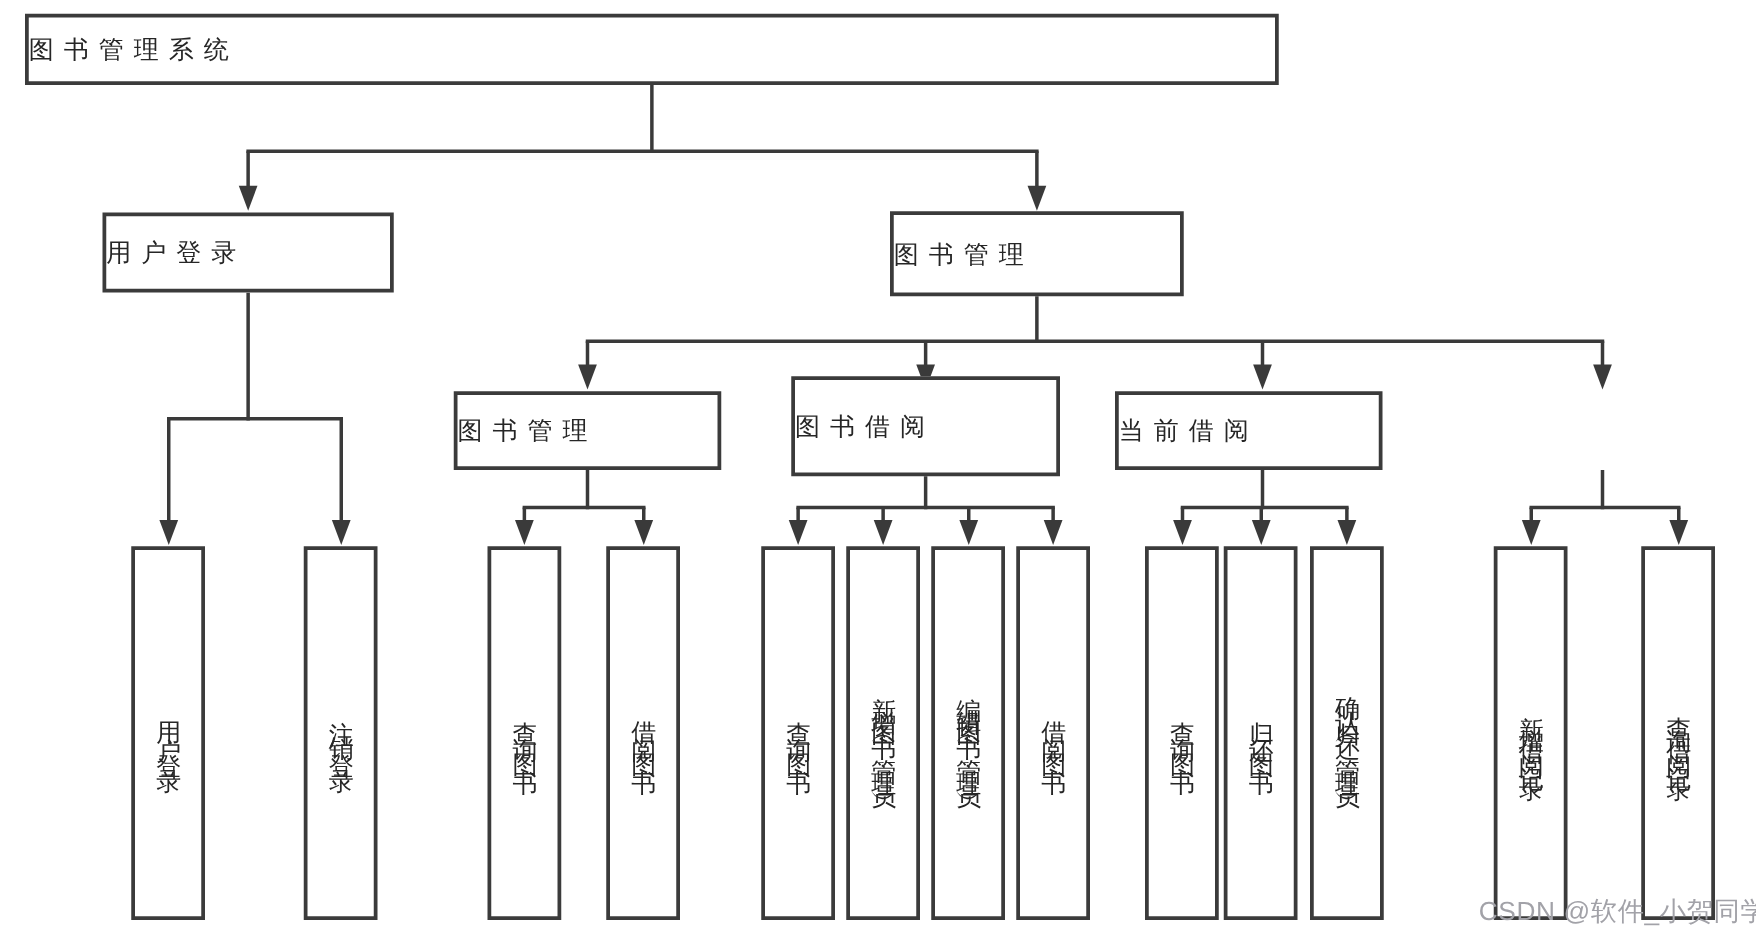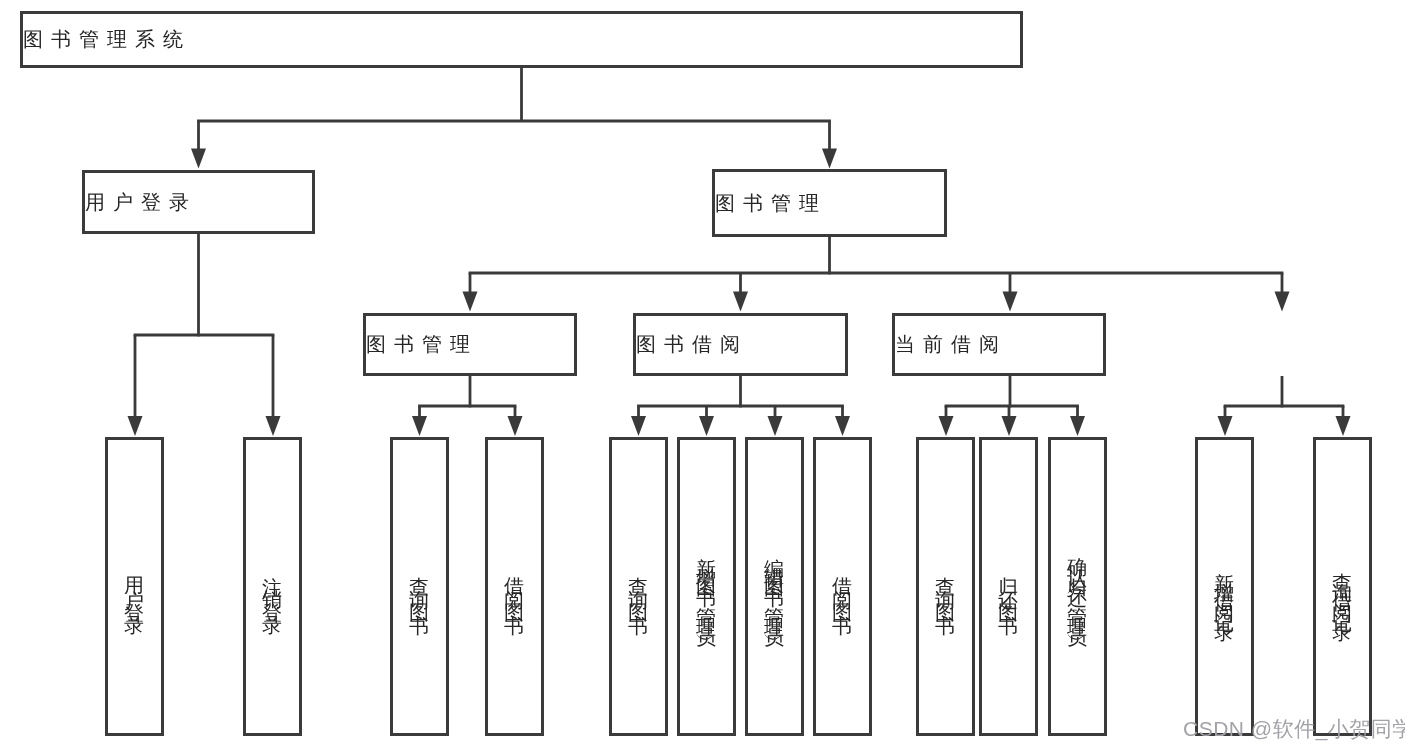--- a/index.html
+++ b/index.html
@@ -144,21 +144,21 @@
   <div class="node" style="left:82px;top:170px;width:233px;height:64px">
     <span class="lbl">用户登录</span>
   </div>
   <div class="node" style="left:712px;top:169px;width:235px;height:68px">
     <span class="lbl">图书管理</span>
   </div>
 
   <div class="node" style="left:363px;top:313px;width:214px;height:63px">
     <span class="lbl">图书管理</span>
   </div>
-  <div class="node" style="left:633px;top:313px;width:215px;height:63px">
+  <div class="node" style="left:633px;top:301px;width:215px;height:80px">
     <span class="lbl">图书借阅</span>
   </div>
   <div class="node" style="left:892px;top:313px;width:214px;height:63px">
     <span class="lbl">当前借阅</span>
   </div>
 
   <div class="leaf" style="left:105px">用户登录</div>
   <div class="leaf" style="left:243px">注销登录</div>
 
   <div class="leaf" style="left:390px">查询图书</div>

